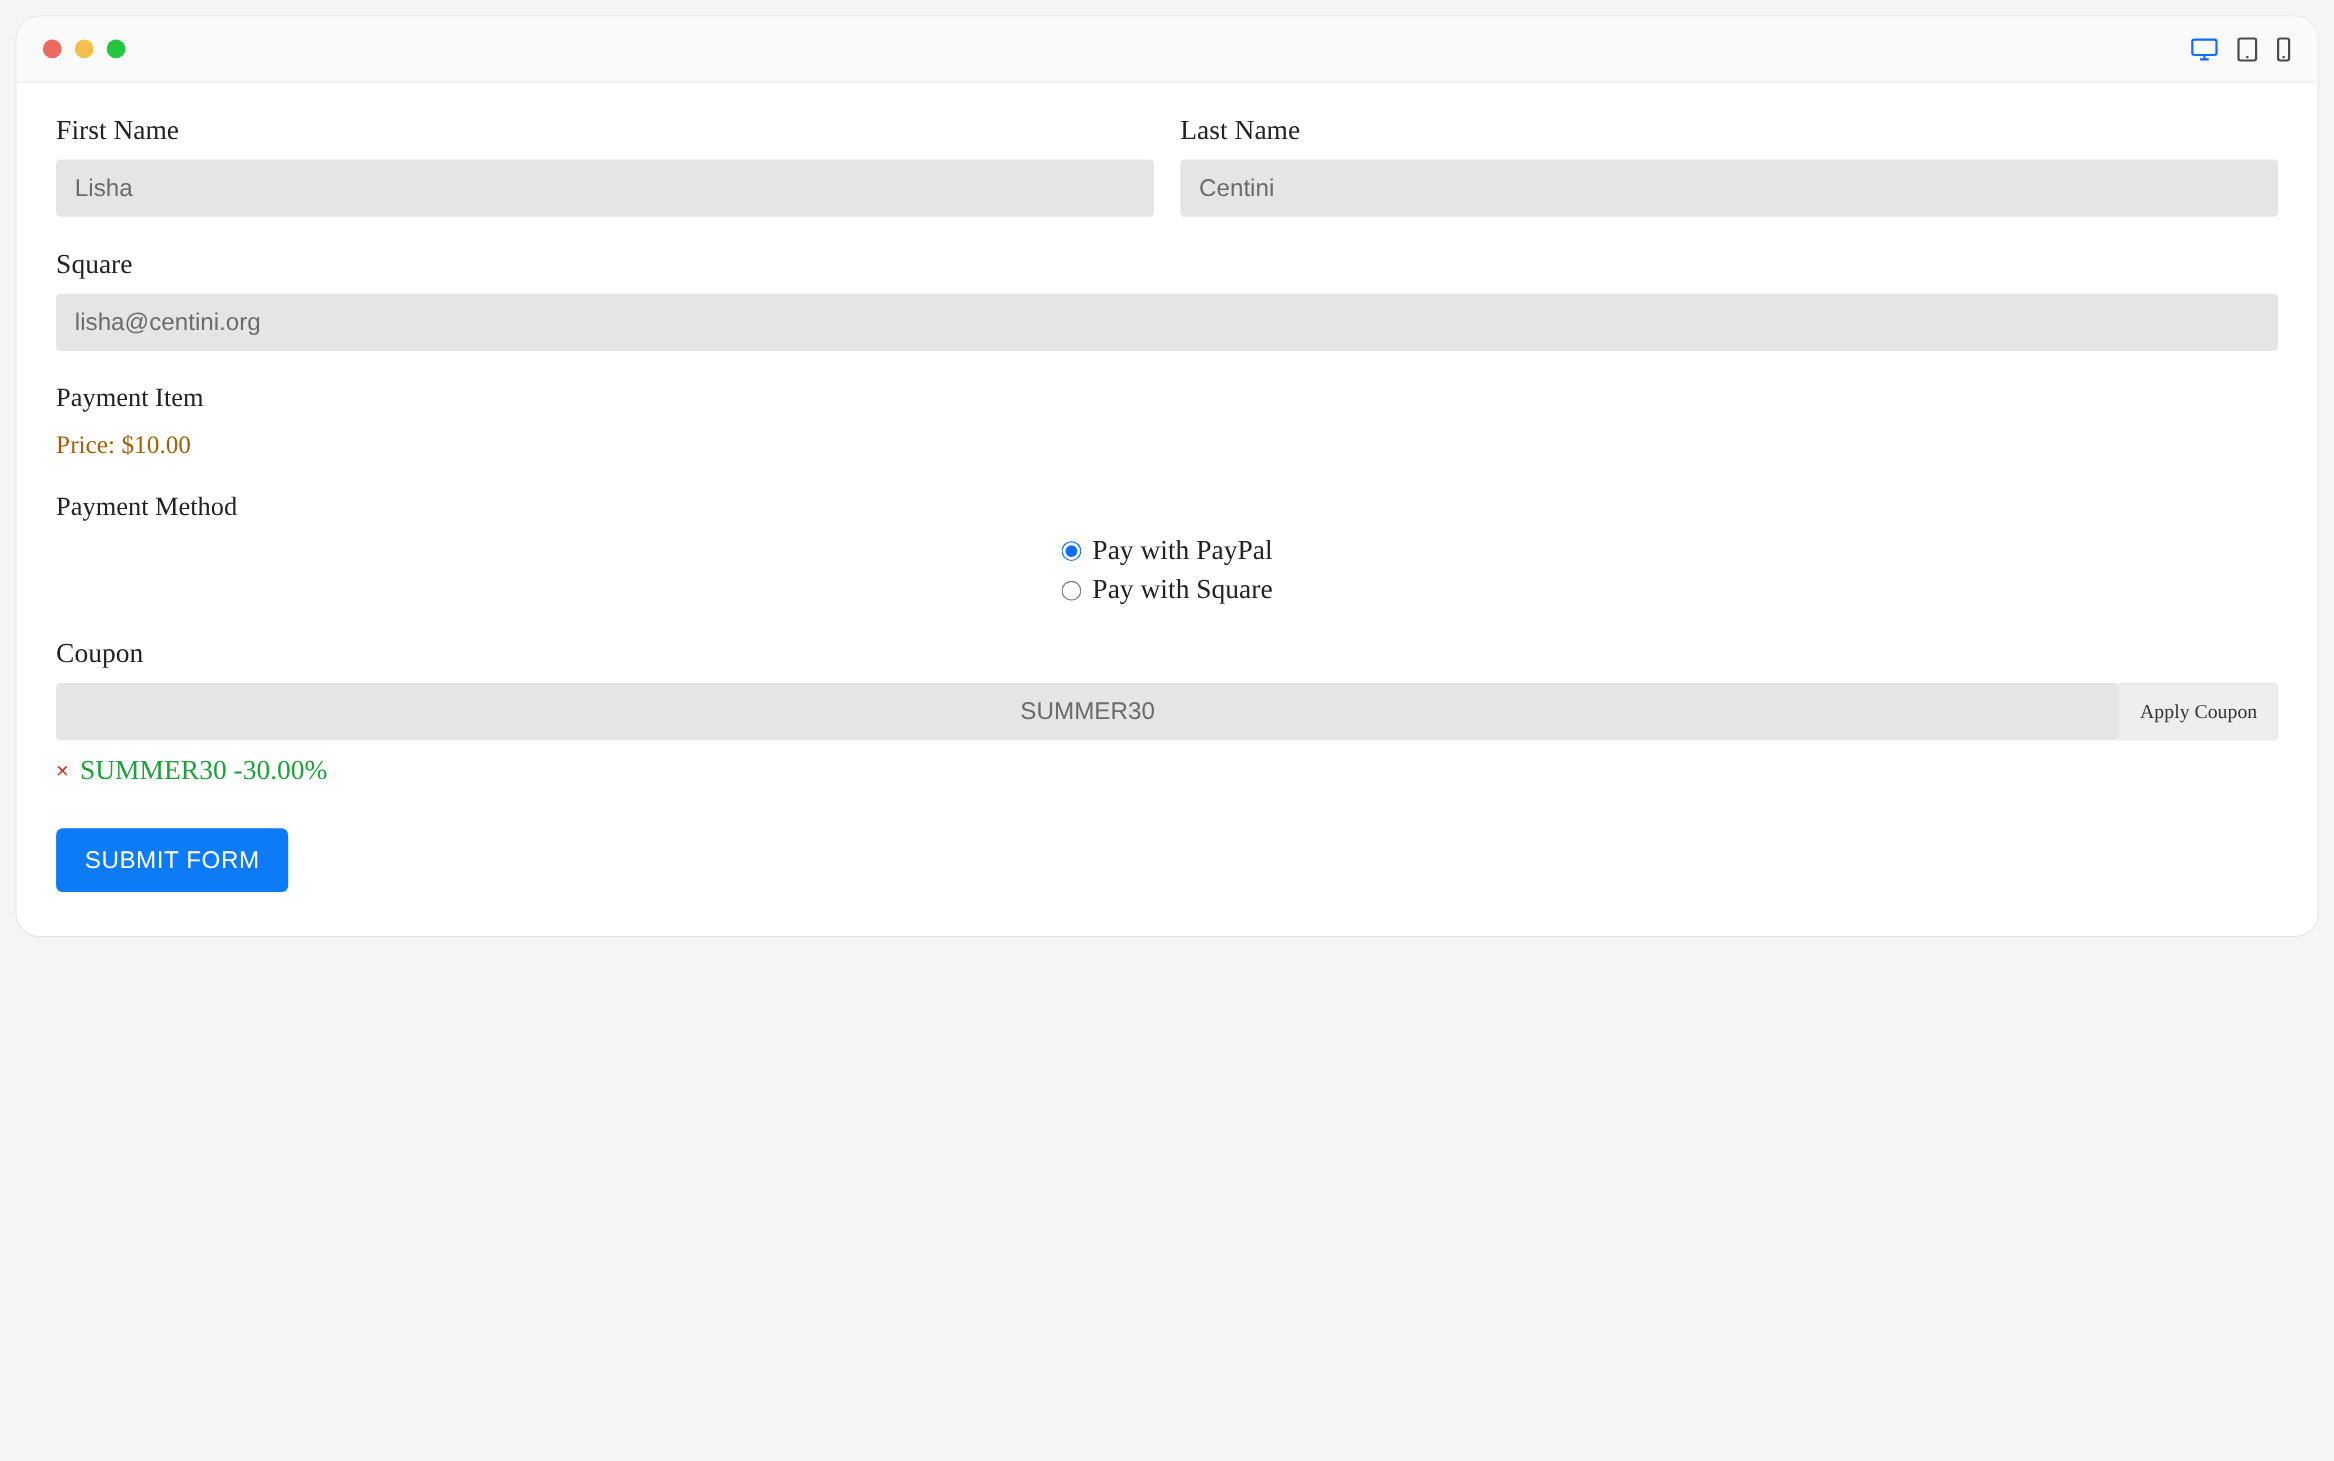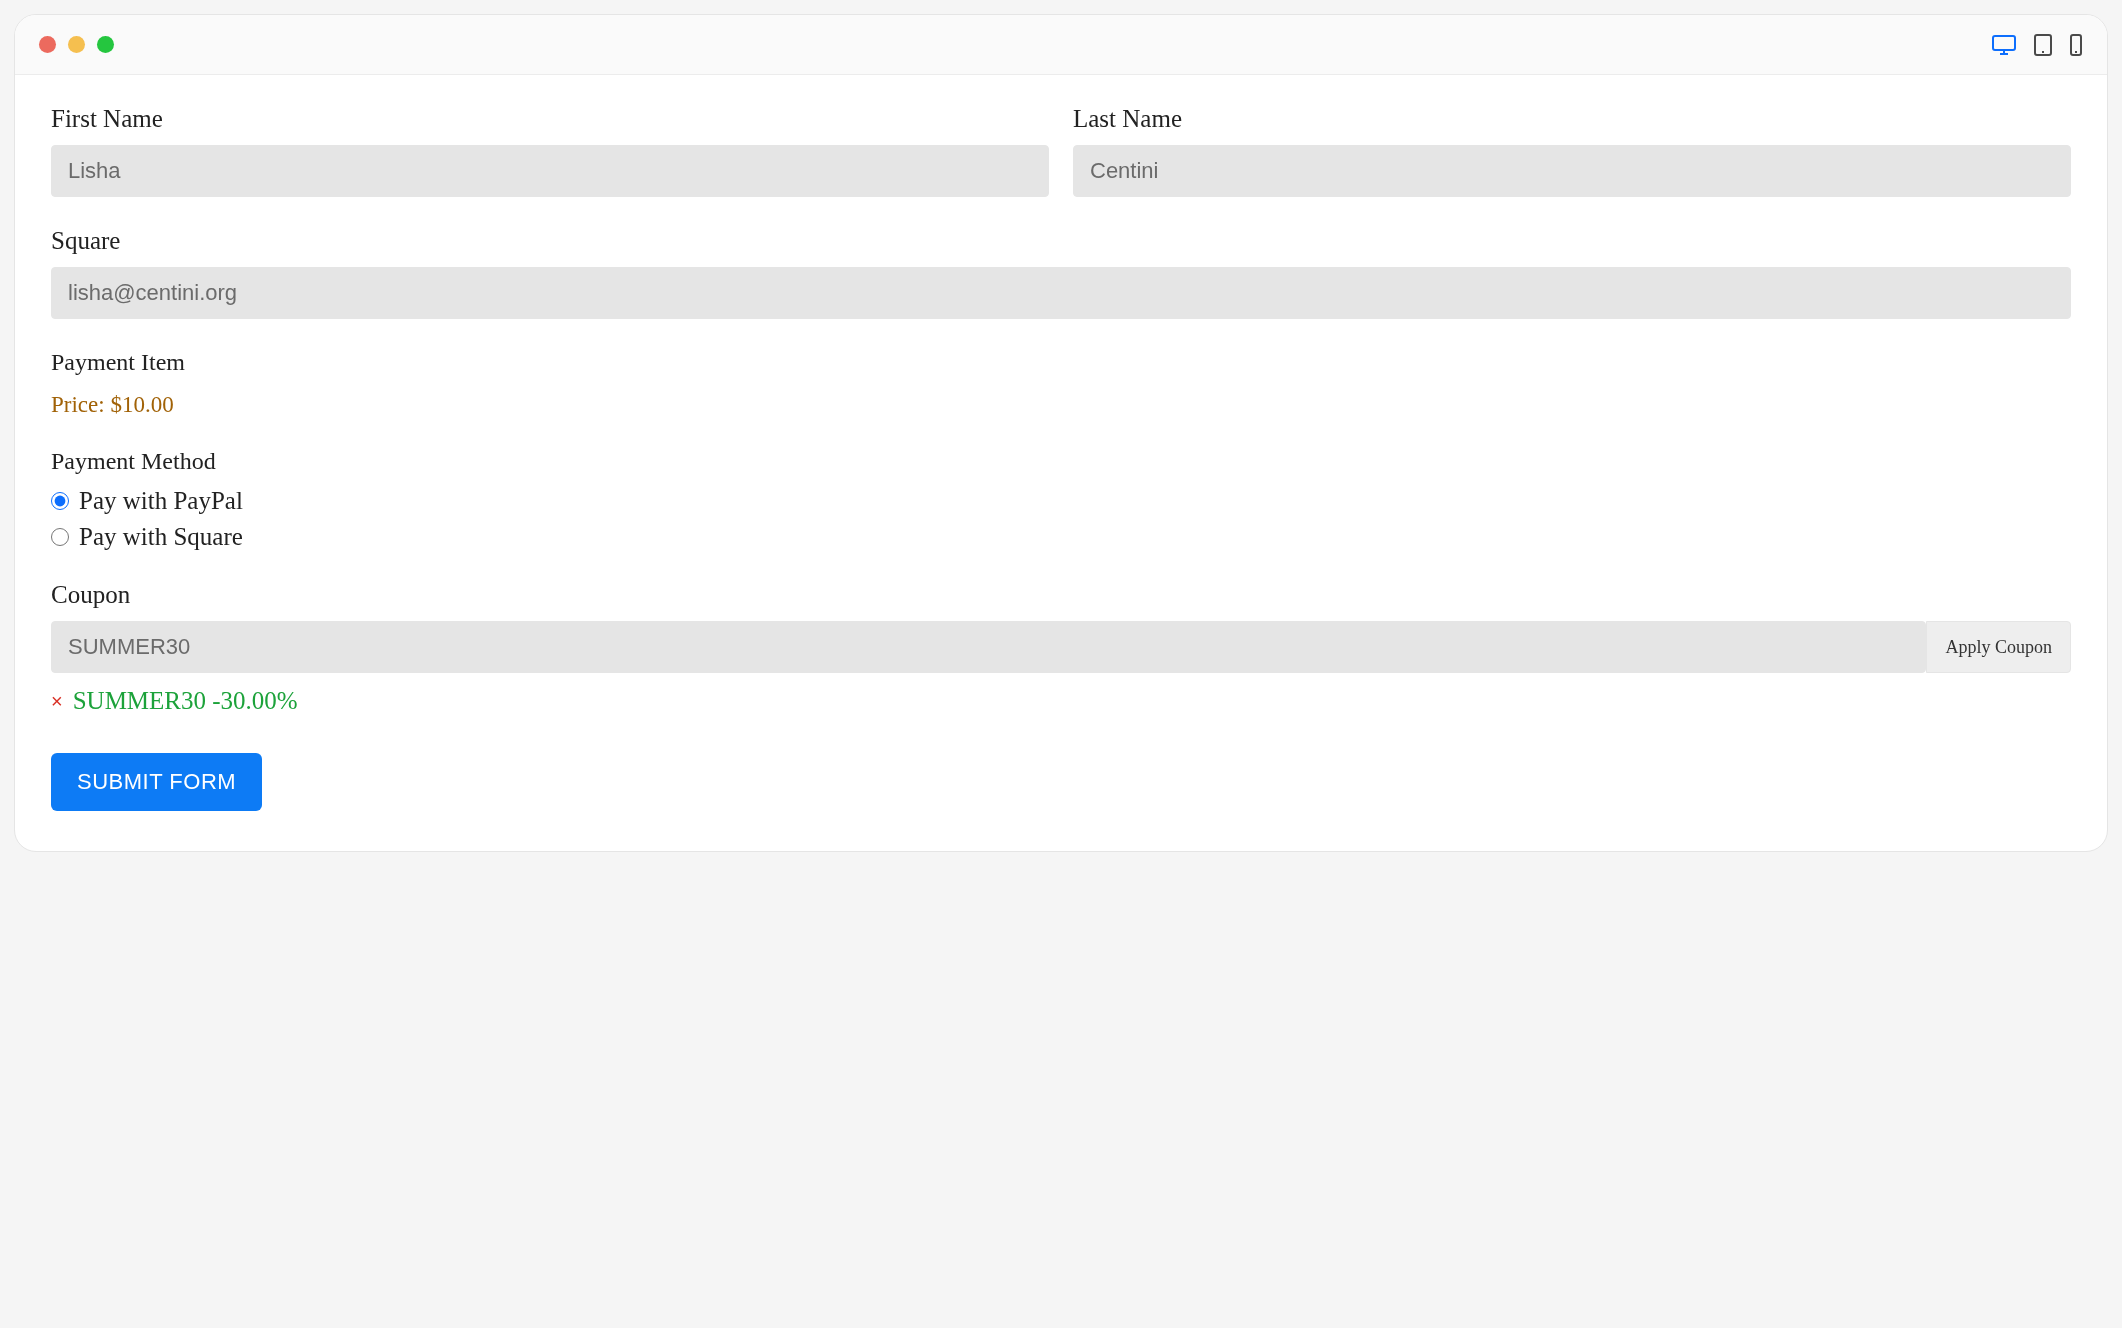--- a/index.html
+++ b/index.html
@@ -98,20 +98,21 @@
     .payment-methods {
       margin-top: 12px;
     }
     .radio-row {
       display: flex;
       align-items: center;
       gap: 10px;
       font-size: 25px;
       margin-bottom: 8px;
       color: #222;
+      justify-content: center;
     }
     .radio-row input[type="radio"] {
       width: 18px;
       height: 18px;
       accent-color: #0d6efd;
     }
     .coupon-row {
       display: flex;
       width: 100%;
     }
@@ -120,20 +121,21 @@
       height: 52px;
       padding: 10px 16px;
       font-size: 22px;
       font-family: -apple-system, Arial, sans-serif;
       color: #6b6b6b;
       background: #f7f7f7;
       border: 1px solid #e5e5e5;
       border-right: none;
       border-radius: 4px 0 0 4px;
       outline: none;
+      text-align: center;
     }
     .apply-btn {
       background: #eeeeee;
       border: 1px solid #e5e5e5;
       font-size: 18px;
       font-family: Georgia, serif;
       color: #333;
       padding: 0 18px;
       cursor: pointer;
       border-radius: 0 4px 4px 0;

